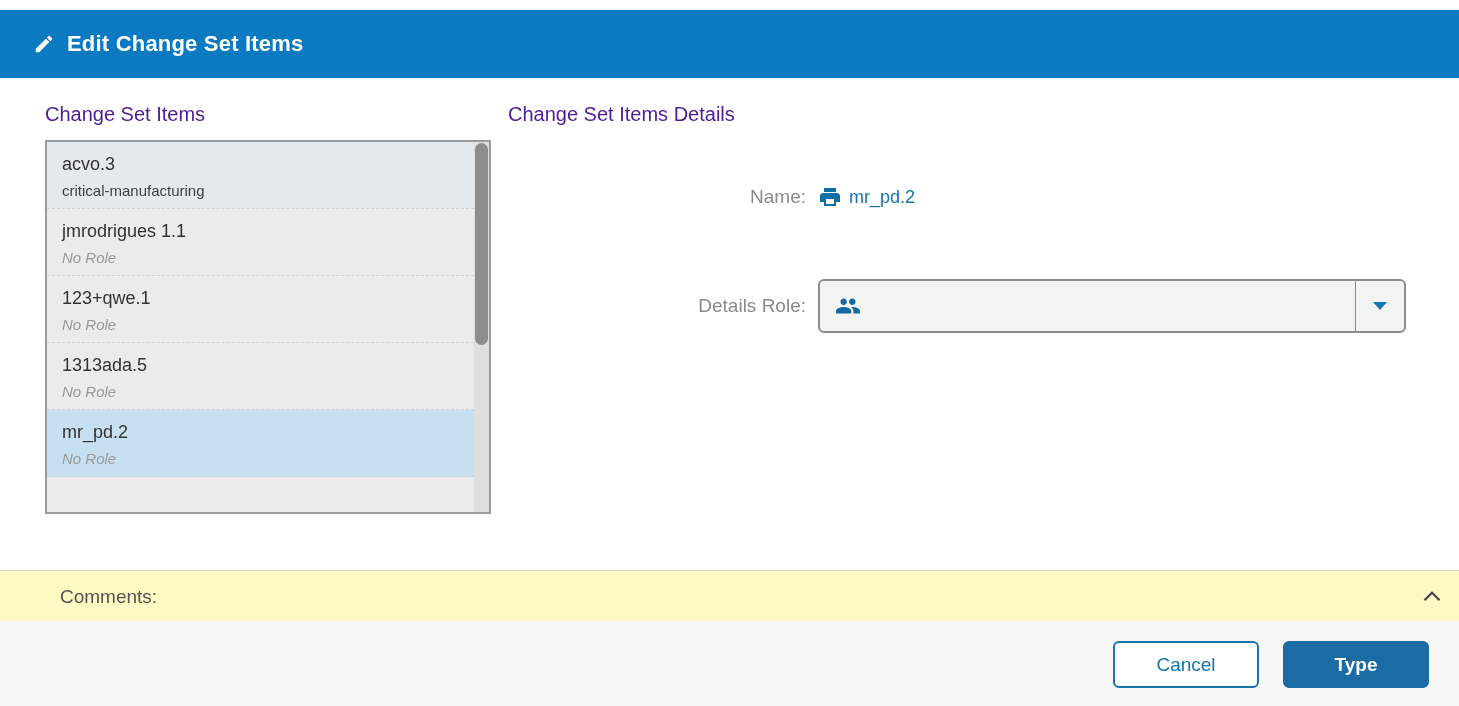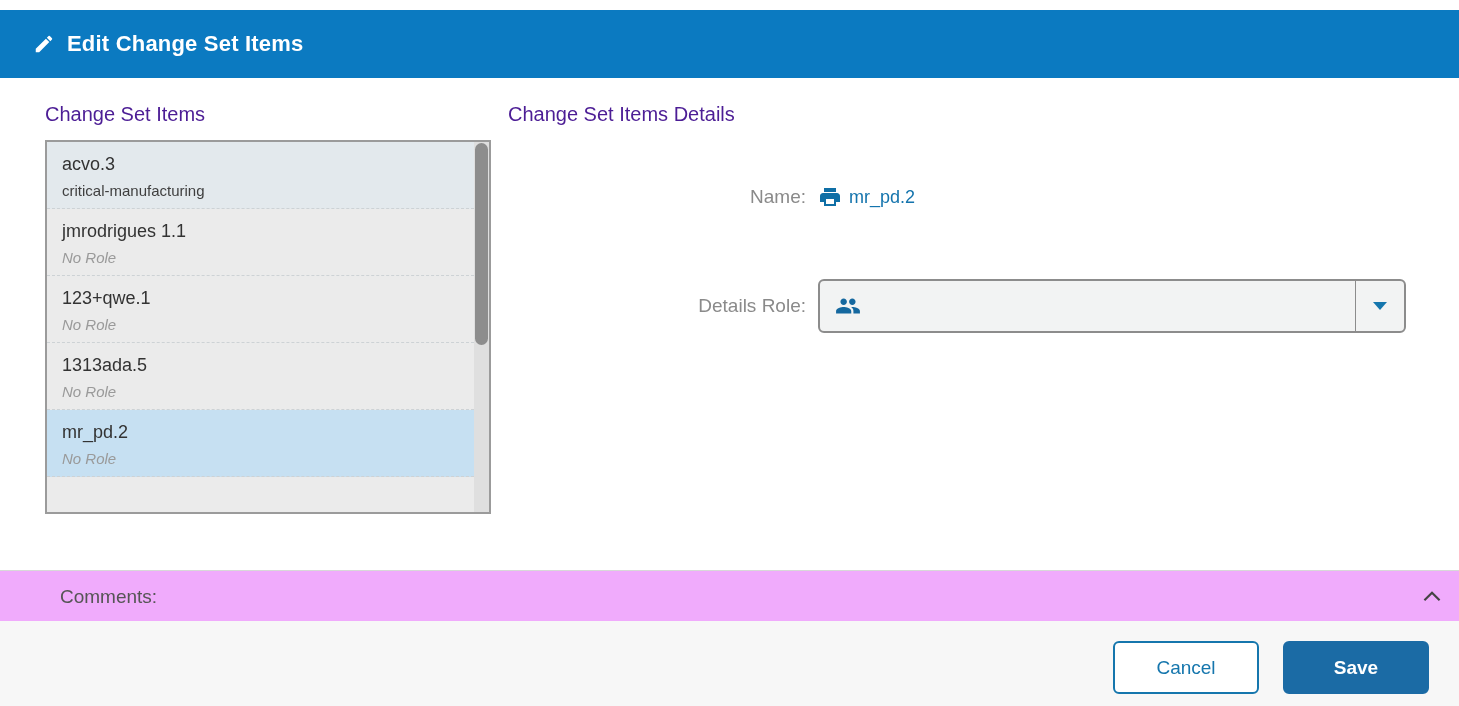--- a/index.html
+++ b/index.html
@@ -142,21 +142,21 @@
     display: flex;
     align-items: center;
     justify-content: center;
   }
 
   
   .comments-bar {
     position: absolute;
     left: 0; top: 570px;
     width: 100%; height: 54px;
-    background: #f0abfc;
+    background: #fef9c3;
     border-top: 1px solid #d8d8d8;
     border-bottom: 1px solid #cfcfcf;
     display: flex;
     align-items: center;
     cursor: pointer;
   }
   .comments-label {
     margin-left: 60px;
     font-size: 19px;
     color: #555555;
@@ -171,21 +171,21 @@
   
   .footer {
     position: absolute;
     left: 0; top: 621px;
     width: 100%; height: 85px;
     background: #f7f7f7;
   }
   .btn {
     position: absolute;
     top: 20px;
-    height: 53px;
+    height: 47px;
     border-radius: 6px;
     font-family: "Liberation Sans", "DejaVu Sans", sans-serif;
     font-size: 19px;
     cursor: pointer;
   }
   .btn-cancel {
     left: 1113px; width: 146px;
     background: #ffffff;
     border: 2px solid #1576ad;
     color: #1576ad;
@@ -272,16 +272,16 @@
 
   <div class="comments-bar">
     <span class="comments-label">Comments:</span>
     <svg class="comments-chevron" viewBox="0 0 24 24">
       <polyline points="5,15 12,8 19,15" fill="none" stroke="#444444" stroke-width="2"></polyline>
     </svg>
   </div>
 
   <div class="footer">
     <button class="btn btn-cancel">Cancel</button>
-    <button class="btn btn-save">Save</button>
+    <button class="btn btn-save">Type</button>
   </div>
 
 </div>
 
 </body></html>

